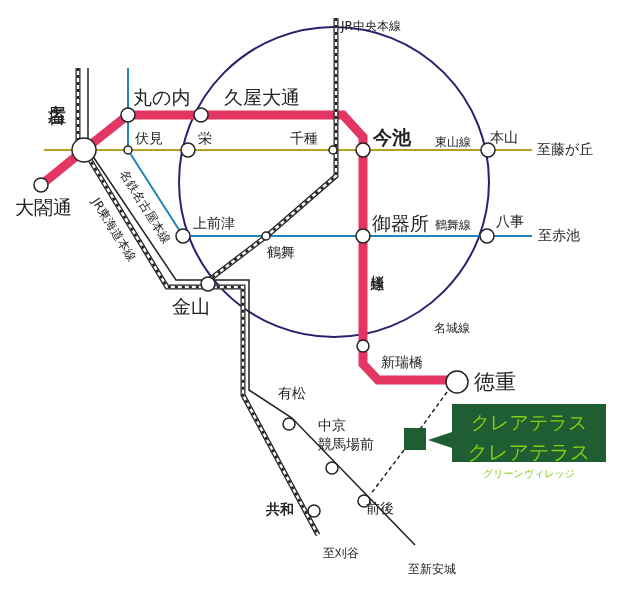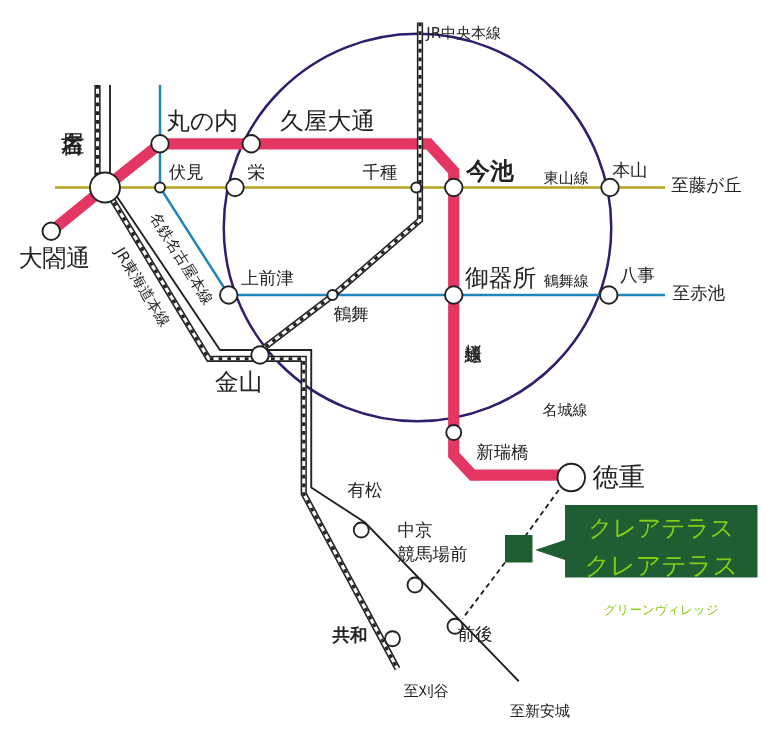--- a/index.html
+++ b/index.html
@@ -7,21 +7,21 @@
   svg{position:absolute;left:0;top:0;}
   .lbl{position:absolute;white-space:nowrap;line-height:1;color:#222;}
   .big{font-size:19px;}
   .mid{font-size:14px;}
   .sm{font-size:12px;}
   .vert{writing-mode:vertical-rl;letter-spacing:1px;}
   .rot{transform-origin:left top;}
   #dest-box{position:absolute;left:452px;top:404px;width:154px;height:58px;background:#1f5e33;color:#84cc16;text-align:center;}
   #dest-box .l1{font-size:19px;margin-top:6px;font-family:"DejaVu Serif","Liberation Serif",serif;}
   #dest-box .l2{font-size:20px;margin-top:3px;font-family:"DejaVu Serif","Liberation Serif",serif;}
-  #dest-box .l3{font-size:10px;margin-top:15px;}
+  #dest-box .l3{font-size:10px;margin-top:1px;}
 </style>
 </head>
 <body>
 
 <div id="map">
   <svg width="620" height="599" viewBox="0 0 620 599">
 
     <circle cx="334" cy="182" r="155" fill="none" stroke="#2e1f6e" stroke-width="2"></circle>
 
     <line x1="44" y1="150" x2="532" y2="150" stroke="#b5a020" stroke-width="2"></line>

